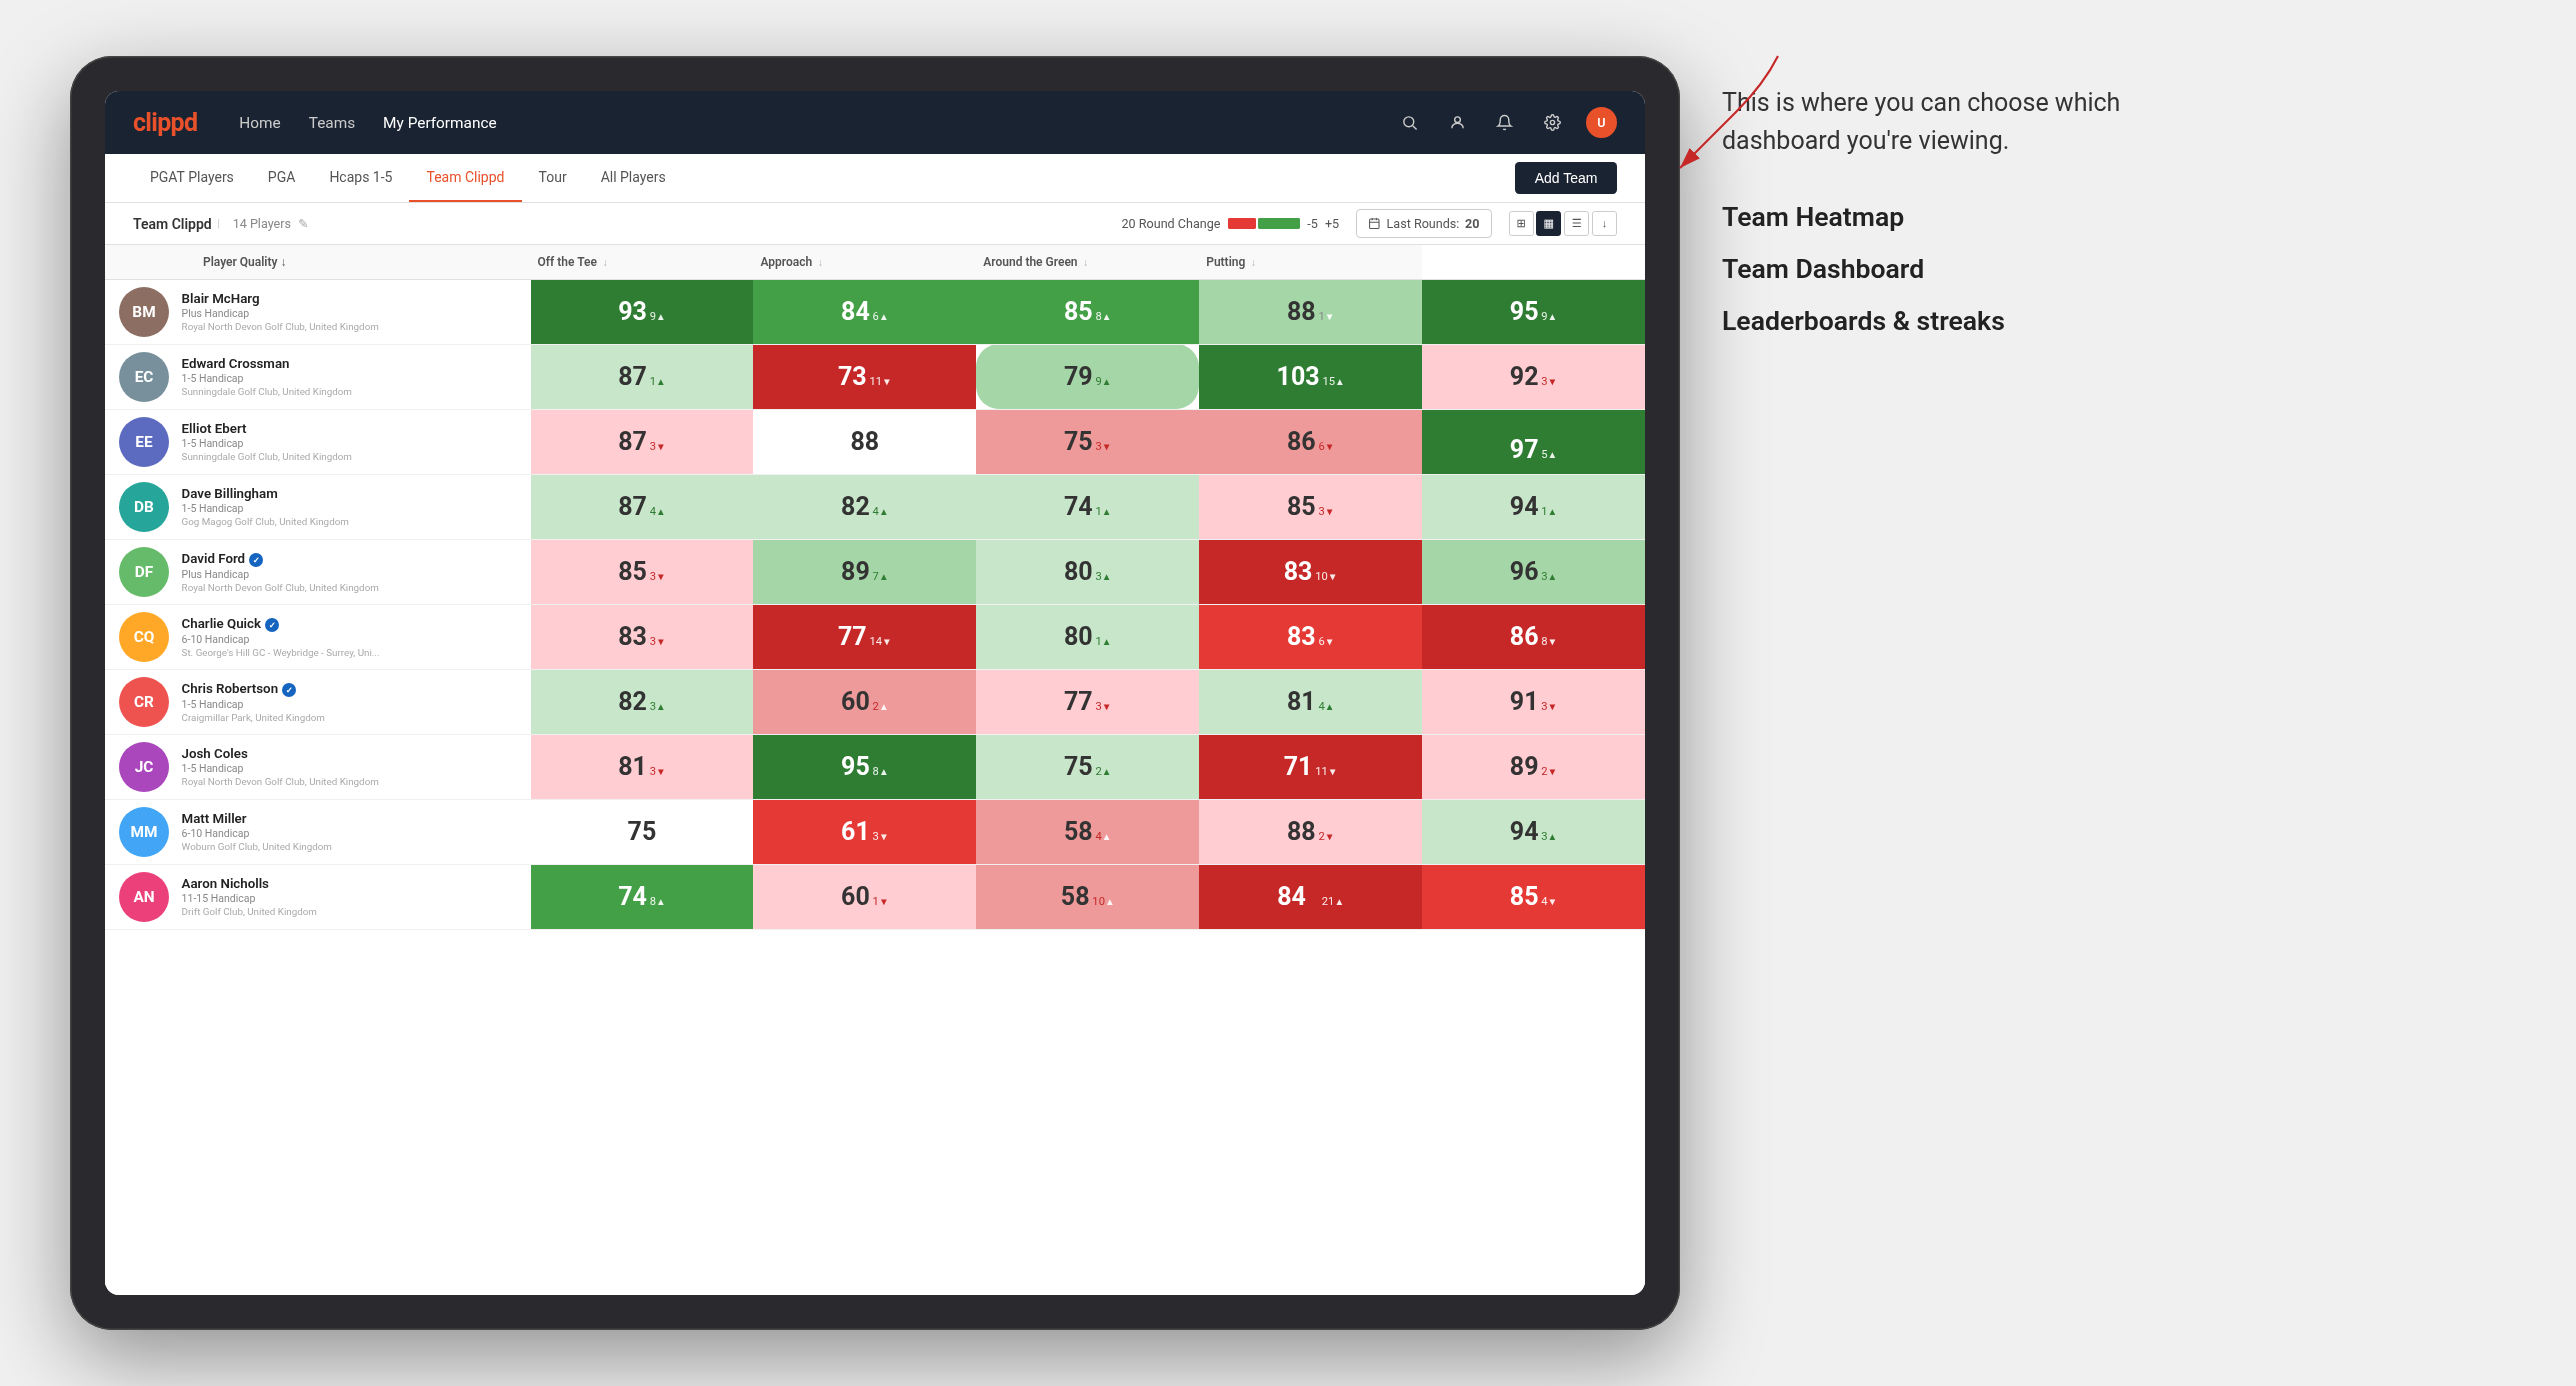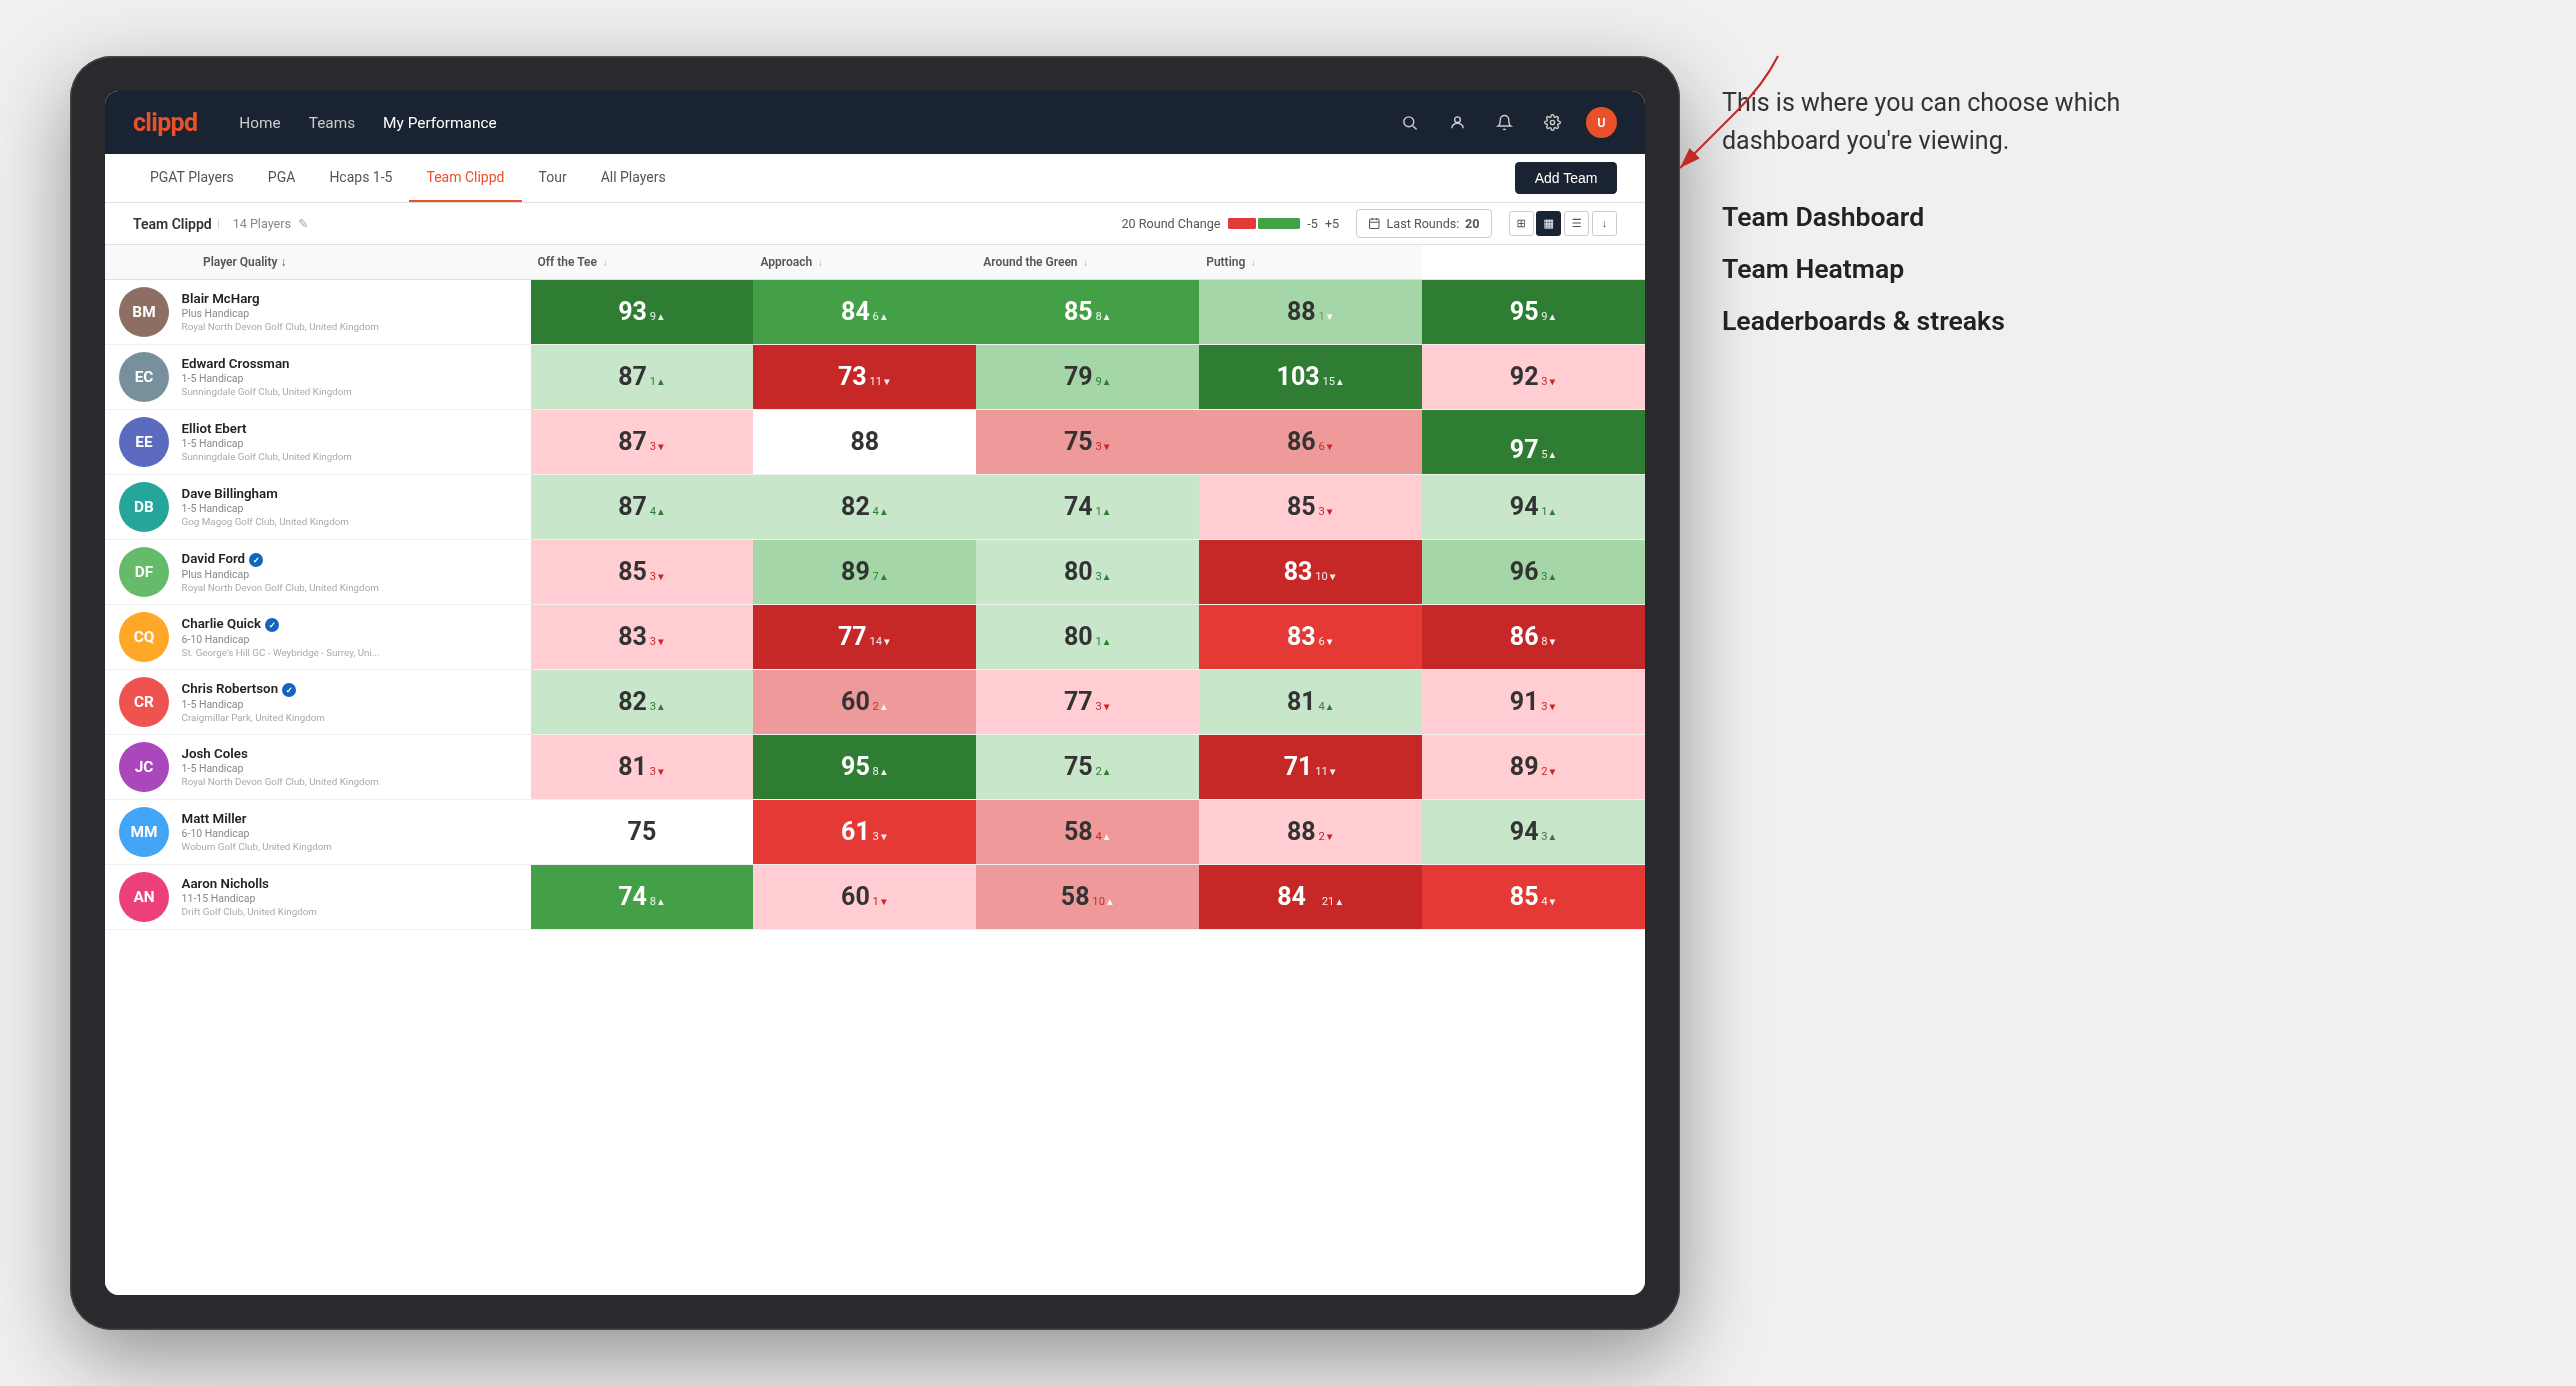--- a/index.html
+++ b/index.html
@@ -589,21 +589,21 @@
       </div>
     </td>
                 <td class="stat-cell" style="background: rgb(198, 40, 40);">
       <div class="stat-box">
         <div class="stat-row">
           <span class="stat-main" style="color:white;">73</span>
           <span style="font-size:11.2px; color:rgba(255,255,255,0.9); margin-left:2.8px;">11<span style="color:rgba(255,255,255,0.9); font-size:9.8px;">▼</span></span>
         </div>
       </div>
     </td>
-                <td class="stat-cell" style="background: rgb(165, 214, 167);">
+                <td class="stat-cell" style="background: rgb(165, 214, 167); border-radius: 23px;">
       <div class="stat-box">
         <div class="stat-row">
           <span class="stat-main" style="color:#333;">79</span>
           <span style="font-size:11.2px; color:#2e7d32; margin-left:2.8px;">9<span style="color:#2e7d32; font-size:9.8px;">▲</span></span>
         </div>
       </div>
     </td>
                 <td class="stat-cell" style="background: rgb(46, 125, 50);">
       <div class="stat-box">
         <div class="stat-row">
@@ -1085,20 +1085,20 @@
           <marker id="arrowhead" markerWidth="10" markerHeight="7" refX="10" refY="3.5" orient="auto">
             <polygon points="0 0, 10 3.5, 0 7" fill="#c62828"></polygon>
           </marker>
         </defs>
       </svg>
     </div>
 
     <p class="annotation-text">This is where you can choose which dashboard you're viewing.</p>
 
     <div class="dashboard-options">
+      <div class="dashboard-option">Team Heatmap</div>
       <div class="dashboard-option">Team Dashboard</div>
-      <div class="dashboard-option">Team Heatmap</div>
       <div class="dashboard-option">Leaderboards &amp; streaks</div>
     </div>
   </div>
 
 </div>
 
 
 </body></html>

